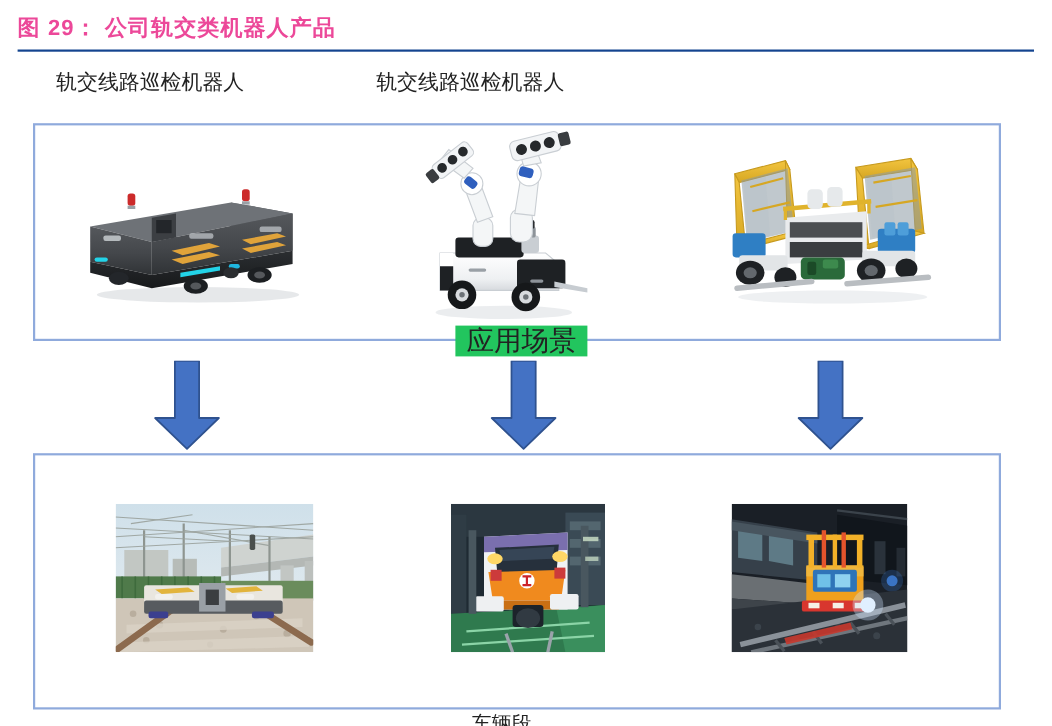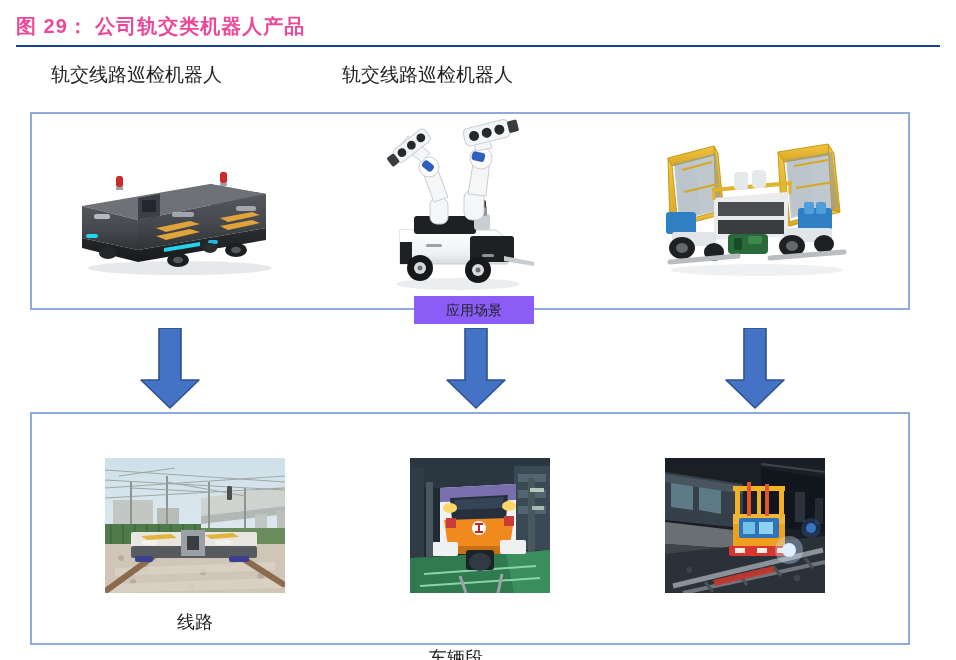--- a/index.html
+++ b/index.html
@@ -31,21 +31,21 @@
   .col-head.c2{left:342px;}
   .col-head.c3{left:637px;}
 
   
   .top-box{
     position:absolute;left:30px;top:112px;width:880px;height:198px;
     border:2px solid #8faadc;background:#ffffff;box-sizing:border-box;
   }
   .scenario-label{
     position:absolute;left:414px;top:296px;width:120px;height:28px;
-    background:#8b5cf6;text-align:center;font-size:14px;color:#222;
+    background:#22c55e;text-align:center;font-size:25px;color:#222;
     line-height:28px;z-index:6;
   }
 
   
   .bottom-box{
     position:absolute;left:30px;top:412px;width:880px;height:233px;
     border:2px solid #8faadc;background:#ffffff;box-sizing:border-box;
   }
 
   
@@ -495,16 +495,15 @@
 
       <circle cx="124" cy="92" r="7" fill="#eaf4ff"></circle>
       <circle cx="124" cy="92" r="14" fill="#cfe6ff" opacity="0.35"></circle>
 
       <path d="M48 122 L108 108 L110 114 L50 128 Z" fill="#c8392e" opacity="0.9"></path>
 
       <path d="M96 6 L160 14" stroke="#3b434b" stroke-width="2" fill="none"></path>
     </svg>
   </div>
 
-  <div class="cap" style="left:135px;top:610px;width:120px;">线路</div>
   <div class="cap" style="left:396px;top:610px;width:120px;margin-top:36px;">车辆段</div>
 
 </div>
 
 </body></html>

